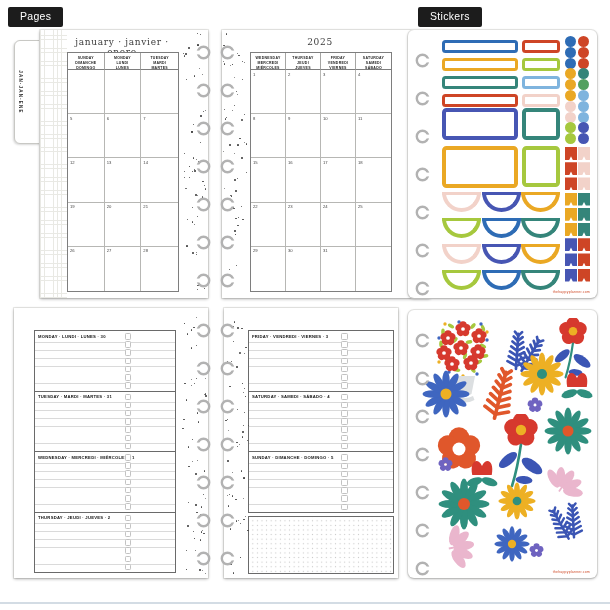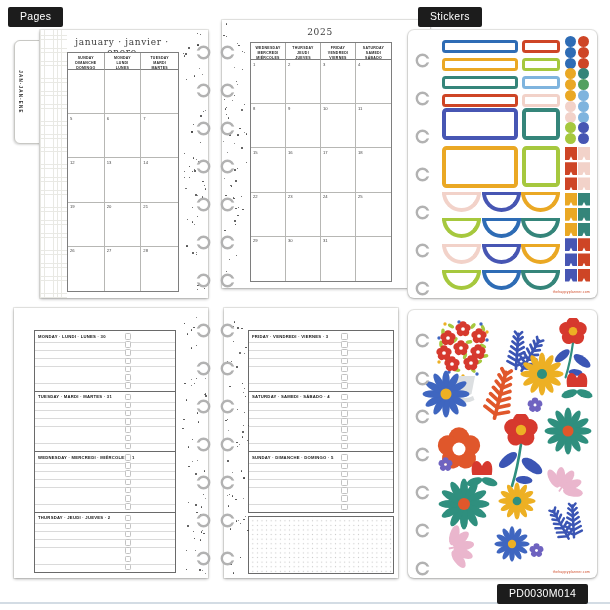--- a/index.html
+++ b/index.html
@@ -7,21 +7,21 @@
           font-family:"Liberation Sans",sans-serif;}
   .serif{font-family:"DejaVu Serif",serif;}
   .badge{position:absolute;background:#1c1c1c;color:#fff;font-size:10.5px;line-height:1;
          padding:4px 12px 5px;border-radius:2px;letter-spacing:.3px;z-index:6;}
   .badge.sku{left:497px;top:584px;}
   #badge-pages{left:8px;top:7px;}
   #badge-stickers{left:418px;top:7px;}
 
   .page{position:absolute;background:#fff;box-shadow:0 1px 3px rgba(0,0,0,.32),0 0 0 1px #ececea;}
   #m-left{left:40px;top:30px;width:168px;height:268px;z-index:2;}
-  #m-right{left:222px;top:20px;width:208px;height:268px;}
+  #m-right{left:222px;top:30px;width:208px;height:268px;}
   #w-left{left:14px;top:308px;width:194px;height:270px;}
   #w-right{left:224px;top:308px;width:174px;height:270px;}
 
   .side-tab{position:absolute;left:14px;top:40px;width:30px;height:102px;background:#fff;
             border:1px solid #c8c8c4;border-radius:6px 0 0 6px;z-index:1;
             box-shadow:-1px 1px 2px rgba(0,0,0,.15);}
   .side-tab span{position:absolute;left:3px;top:50%;transform:translateY(-50%);
             writing-mode:vertical-rl;font-size:4.5px;font-weight:bold;letter-spacing:1.2px;color:#333;}
 
   .gridpaper{position:absolute;left:0;top:0;width:27px;height:100%;
@@ -946,23 +946,20 @@
           <circle cx="0" cy="-4.8" r="3.6" fill="#6f63c0" transform="rotate(0)"></circle>
           <circle cx="0" cy="-4.8" r="3.6" fill="#6f63c0" transform="rotate(72)"></circle>
           <circle cx="0" cy="-4.8" r="3.6" fill="#6f63c0" transform="rotate(144)"></circle>
           <circle cx="0" cy="-4.8" r="3.6" fill="#6f63c0" transform="rotate(216)"></circle>
           <circle cx="0" cy="-4.8" r="3.6" fill="#6f63c0" transform="rotate(288)"></circle>
           <circle r="1.6" fill="#fff"></circle>
         </svg>
       </div>
     </div>
 
-  <div class="badge sku">
-    <span>PD0030M014</span>
-  </div>
   <div id="bottom-rule"></div>
 <div class="disc" style="left: 194.5px; top: 44px; width: 17px; height: 17px;"><svg width="17" height="17" viewBox="0 0 17 17">
         <circle cx="8.5" cy="8.5" r="5.7" fill="#fff" stroke="#b2b2b2" stroke-width="2.4"></circle>
         <rect x="0" y="6.6" width="8.5" height="3.8" fill="#fff"></rect>
       </svg></div>
     <div class="disc" style="left: 218.5px; top: 44px; width: 17px; height: 17px;"><svg width="17" height="17" viewBox="0 0 17 17">
         <circle cx="8.5" cy="8.5" r="5.7" fill="#fff" stroke="#b2b2b2" stroke-width="2.4"></circle>
         <rect x="8.5" y="6.6" width="8.5" height="3.8" fill="#fff"></rect>
       </svg></div>
     <div class="disc" style="left: 194.5px; top: 322px; width: 17px; height: 17px;"><svg width="17" height="17" viewBox="0 0 17 17">

